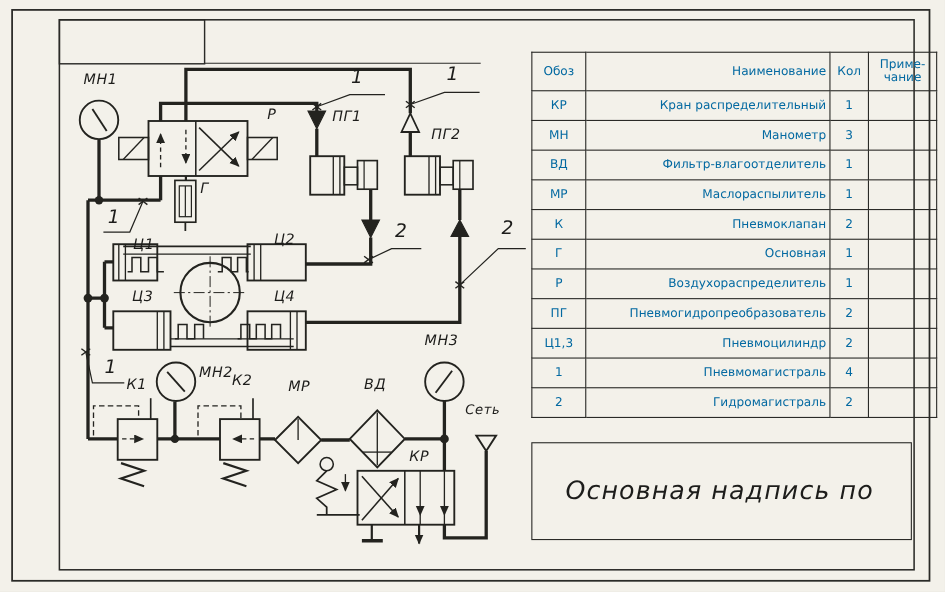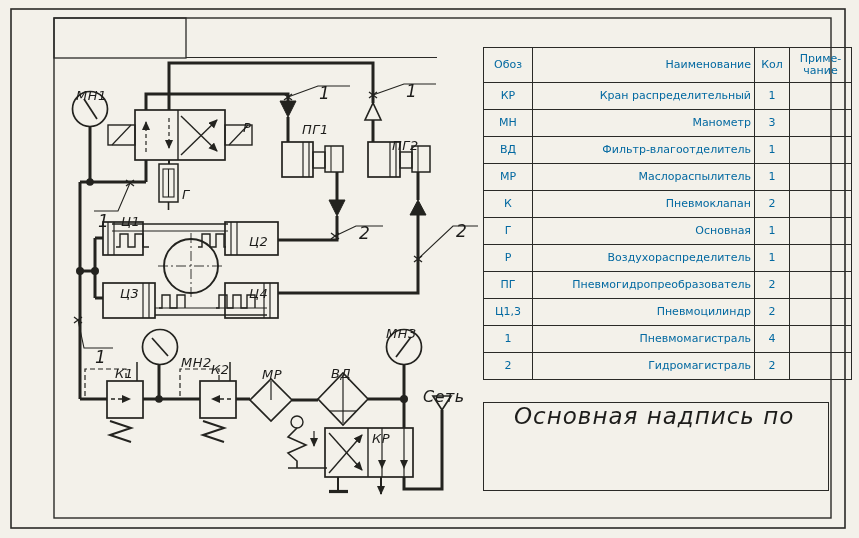--- a/index.html
+++ b/index.html
@@ -4,45 +4,45 @@
 <style>
   html,body{margin:0;padding:0;background:#e8e6e0;}
   .stage{
     position:relative;width:859px;height:538px;
     background:#f3f1ea;overflow:hidden;
     font-family:"DejaVu Sans",sans-serif;color:#1d1d1b;
   }
   svg{position:absolute;left:0;top:0;}
   .lbl{
     position:absolute;font-style:italic;font-size:13px;line-height:1;
-    color:#1d1d1b;white-space:nowrap;letter-spacing:.5px;margin-top:23px;
+    color:#1d1d1b;white-space:nowrap;letter-spacing:.5px;
   }
   .callout{font-size:17px;}
-  .small{font-size:16px;}
+  .small{font-size:12px;}
   
   .parts{
     position:absolute;left:483px;top:47px;width:340px;height:333px;
     border-collapse:collapse;table-layout:fixed;
     color:#0369a1;
   }
   .parts td,.parts th{
     border:1.4px solid #2a2a27;padding:0 3px;overflow:hidden;
     font-weight:normal;font-size:11px;line-height:1.05;
   }
   .parts thead tr{height:35px;}
   .parts tbody tr{height:24.8px;}
   .c-code{width:42px;text-align:center;}
   .c-name{width:215px;text-align:right;padding-left:8px;}
   .c-qty{width:28px;text-align:center;}
   .c-note{width:55px;text-align:center;font-size:10.5px;}
   
   .titleblock{
     position:absolute;left:483px;top:402px;width:346px;height:89px;
     border:1.6px solid #2a2a27;box-sizing:border-box;
-    display:flex;flex-direction:column;justify-content:flex-start;
+    display:flex;flex-direction:column;justify-content:center;
   }
   .titleblock .t1{font-style:italic;font-size:23px;letter-spacing:1px;padding-left:30px;}
   .titleblock .t2{font-style:italic;font-size:23px;letter-spacing:1px;padding-left:12px;}
 </style>
 </head>
 <body>
 
 <div class="stage">
 
   <svg width="859" height="538" viewBox="0 0 859 538">
@@ -230,21 +230,21 @@
         <path d="M414,262 L422,256 M414,256 L422,262"></path>
       </g>
     </g>
   </svg>
 
   <span class="lbl" style="left:76px;top:66px">МН1</span>
   <span class="lbl" style="left:243px;top:98px">Р</span>
   <span class="lbl" style="left:182px;top:165px">Г</span>
   <span class="lbl" style="left:302px;top:100px">ПГ1</span>
   <span class="lbl" style="left:392px;top:116px">ПГ2</span>
-  <span class="lbl" style="left:121px;top:192px">Ц1</span>
+  <span class="lbl" style="left:121px;top:216px">Ц1</span>
   <span class="lbl" style="left:249px;top:212px">Ц2</span>
   <span class="lbl" style="left:120px;top:264px">Ц3</span>
   <span class="lbl" style="left:249px;top:264px">Ц4</span>
   <span class="lbl" style="left:115px;top:344px">К1</span>
   <span class="lbl" style="left:181px;top:333px">МН2</span>
   <span class="lbl" style="left:211px;top:340px">К2</span>
   <span class="lbl" style="left:262px;top:345px">МР</span>
   <span class="lbl" style="left:331px;top:344px">ВД</span>
   <span class="lbl" style="left:386px;top:304px">МН3</span>
   <span class="lbl small" style="left:423px;top:366px">Сеть</span>

